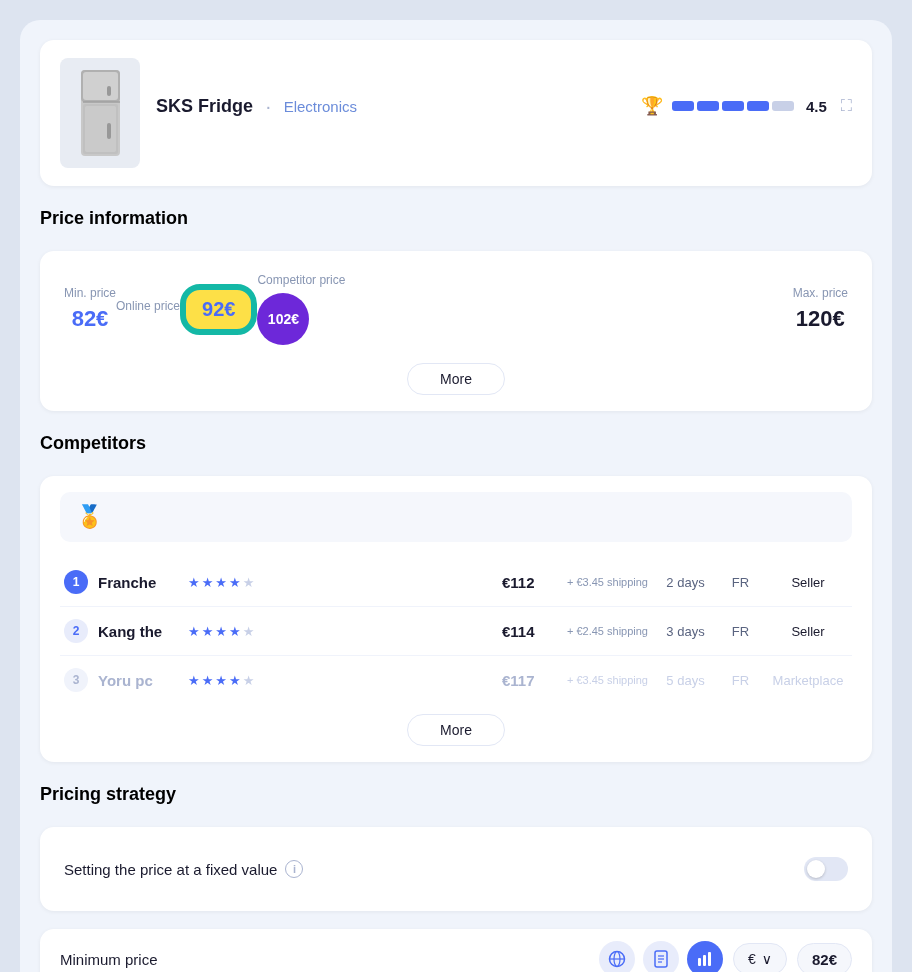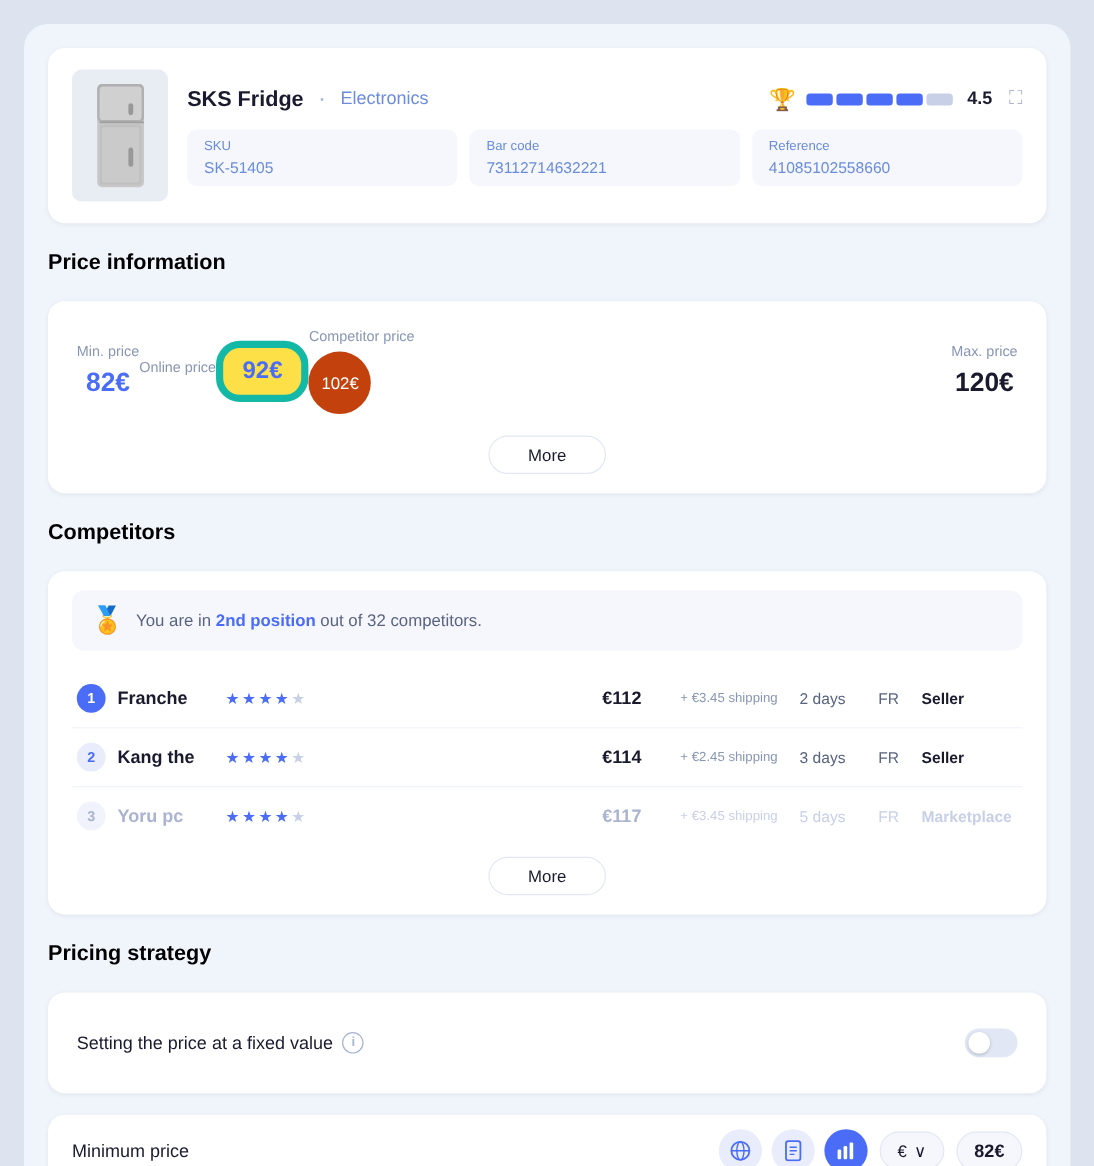--- a/index.html
+++ b/index.html
@@ -152,29 +152,29 @@
     .online-price-bubble {
       background: #fde047;
       border-radius: 20px;
       padding: 8px 16px;
       font-size: 20px;
       font-weight: 600;
       color: #4a6cf7;
       border: 6px solid #14b8a6;
     }
     .competitor-price-bubble {
-      background: #c2410c;
+      background: #6d28d9;
       border-radius: 50%;
       width: 52px;
       height: 52px;
       display: flex;
       align-items: center;
       justify-content: center;
       font-size: 14px;
-      font-weight: 400;
+      font-weight: 700;
       color: #fff;
     }
     .more-btn {
       display: flex;
       justify-content: center;
       margin-top: 6px;
     }
     .btn-more {
       background: #fff;
       border: 1px solid #e2e7f5;
@@ -268,23 +268,23 @@
     .comp-country {
       font-size: 13px;
       color: #5a6480;
       min-width: 35px;
       text-align: center;
     }
     .comp-country.muted { color: #c8d0e7; }
     .comp-type {
       font-size: 13px;
       color: #1a1a2e;
-      font-weight: 700;
+      font-weight: 400;
       min-width: 80px;
-      text-align: left;
+      text-align: center;
     }
     .comp-type.muted { color: #c8d0e7; }
 
     
     .strategy-card {
       background: #fff;
       border-radius: 14px;
       padding: 20px 24px;
       box-shadow: 0 1px 4px rgba(0,0,0,0.06);
     }
@@ -431,34 +431,20 @@
             <div class="rating-bar filled"></div>
             <div class="rating-bar filled"></div>
             <div class="rating-bar filled"></div>
             <div class="rating-bar filled"></div>
             <div class="rating-bar empty"></div>
           </div>
           <span class="rating-score">4.5</span>
           <span class="expand-icon">⛶</span>
         </div>
       </div>
-      <div class="product-meta">
-        <div class="meta-field">
-          <div class="meta-label">SKU</div>
-          <div class="meta-value">SK-51405</div>
-        </div>
-        <div class="meta-field">
-          <div class="meta-label">Bar code</div>
-          <div class="meta-value">73112714632221</div>
-        </div>
-        <div class="meta-field">
-          <div class="meta-label">Reference</div>
-          <div class="meta-value">41085102558660</div>
-        </div>
-      </div>
     </div>
   </div>
 
   <div>
     <div class="section-title">Price information</div>
     <br>
     <div class="price-card">
       <div class="price-row">
         <div class="price-item">
           <div class="price-label">Min. price</div>
@@ -485,25 +471,20 @@
       </div>
     </div>
   </div>
 
   <div>
     <div class="section-title">Competitors</div>
     <br>
     <div class="competitors-card">
       <div class="position-banner">
         <span style="font-size:22px;">🏅</span>
-        <span class="position-text">
-          <span>You are in</span>
-          <span class="position-highlight">2nd position</span>
-          <span>out of 32 competitors.</span>
-        </span>
       </div>
 
       <div id="competitor-rows">
           <div class="competitor-row">
       <div class="comp-rank rank-1">1</div>
       <div class="comp-name">Franche</div>
       <div class="comp-stars">
               <span class="star filled">★</span>
               <span class="star filled">★</span>
               <span class="star filled">★</span>

